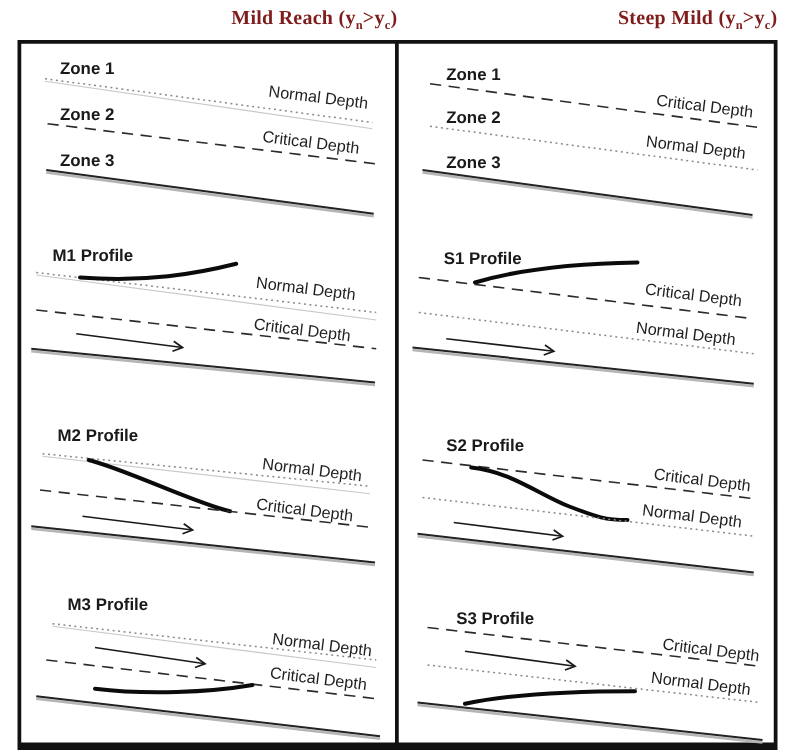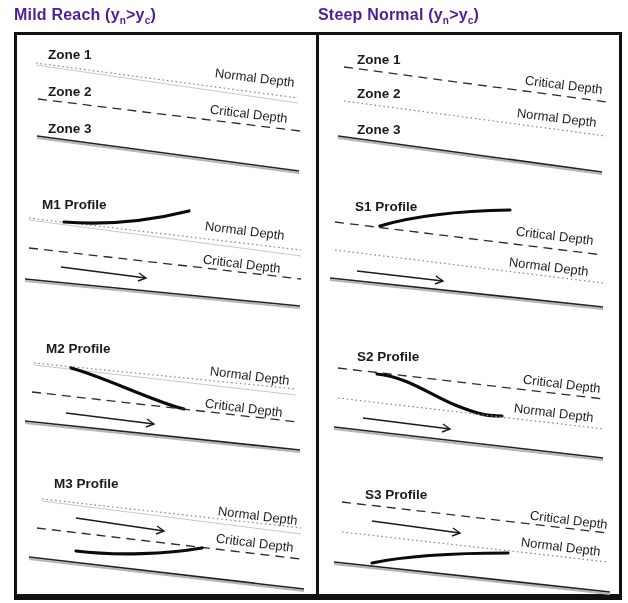--- a/index.html
+++ b/index.html
@@ -2,22 +2,23 @@
 <html><head>
 <meta charset="utf-8">
 <style>
   html,body { margin:0; padding:0; background:#fff; }
   .stage {
     position:relative; width:628px; height:603px; background:#ffffff;
     font-family:"Liberation Sans", sans-serif; overflow:hidden;
   }
   .title {
     position:absolute; top:2px; height:26px; line-height:26px;
-    font-size:16px; font-weight:bold; color:#4c1d95; text-align:left;
+    font-size:16px; font-weight:bold; color:#7f1d1d; text-align:right;
     letter-spacing:.2px;
+    font-family:Liberation Serif, serif;
   }
   .title sub { font-size:10px; }
   .frame {
     position:absolute; left:14px; top:32px; width:608px; height:568px;
     border:3px solid #111; border-bottom-width:6px; box-sizing:border-box;
     background:#fff;
   }
   .divider {
     position:absolute; left:316px; top:32px; width:3px; height:568px;
     background:#111;
@@ -45,21 +46,21 @@
 </style>
 </head>
 <body>
 
 <div class="stage">
 
   <div class="title" style="left:14px; width:304px;">
     <span>Mild Reach (y</span><sub>n</sub><span>&gt;y</span><sub>c</sub><span>)</span>
   </div>
   <div class="title" style="left:318px; width:304px;">
-    <span>Steep Normal (y</span><sub>n</sub><span>&gt;y</span><sub>c</sub><span>)</span>
+    <span>Steep Mild (y</span><sub>n</sub><span>&gt;y</span><sub>c</sub><span>)</span>
   </div>
 
   <div class="frame"></div>
   <div class="divider"></div>
 
   <svg id="left-col" class="col" viewBox="0 0 300 556">
 
     <g>
       <text class="zone-label" x="31" y="23">Zone 1</text>
       <line class="faint" x1="19" y1="29" x2="281" y2="67"></line>

